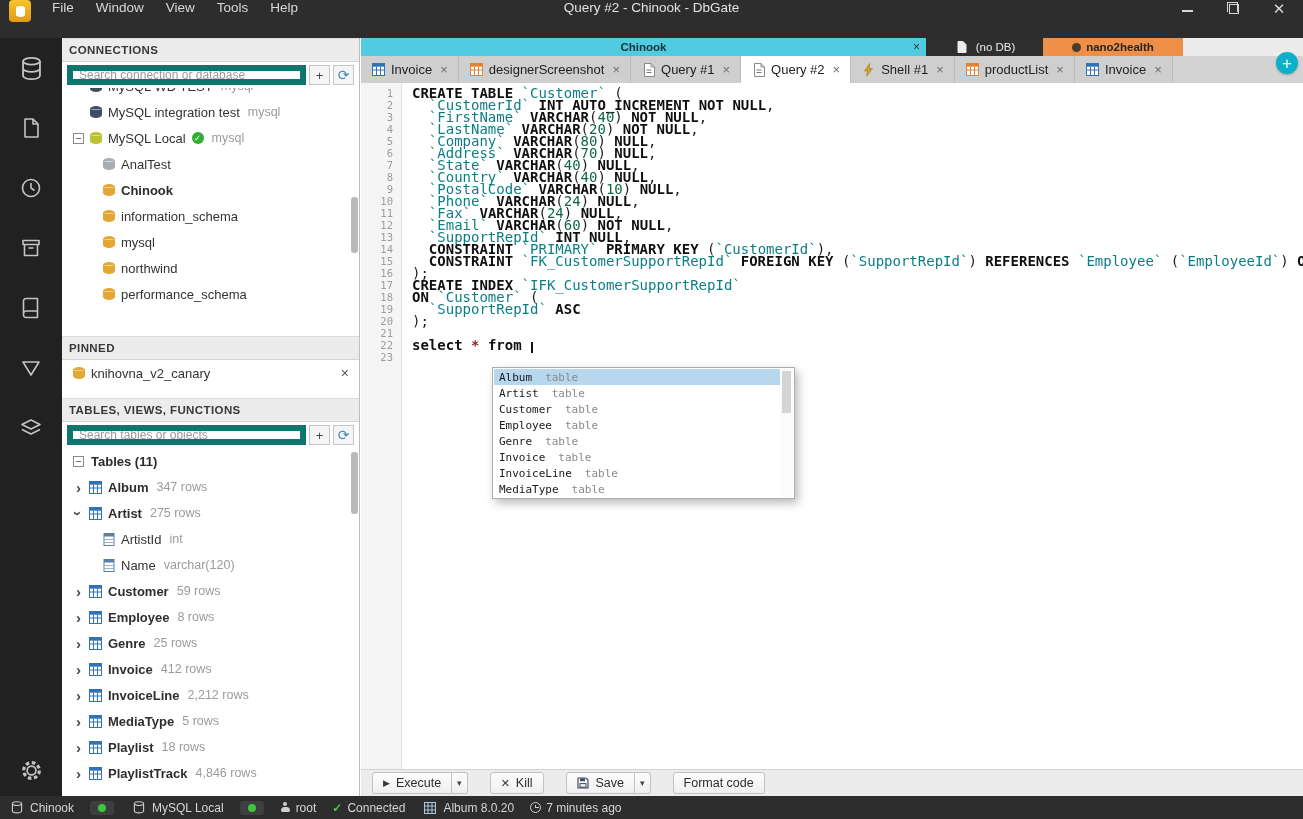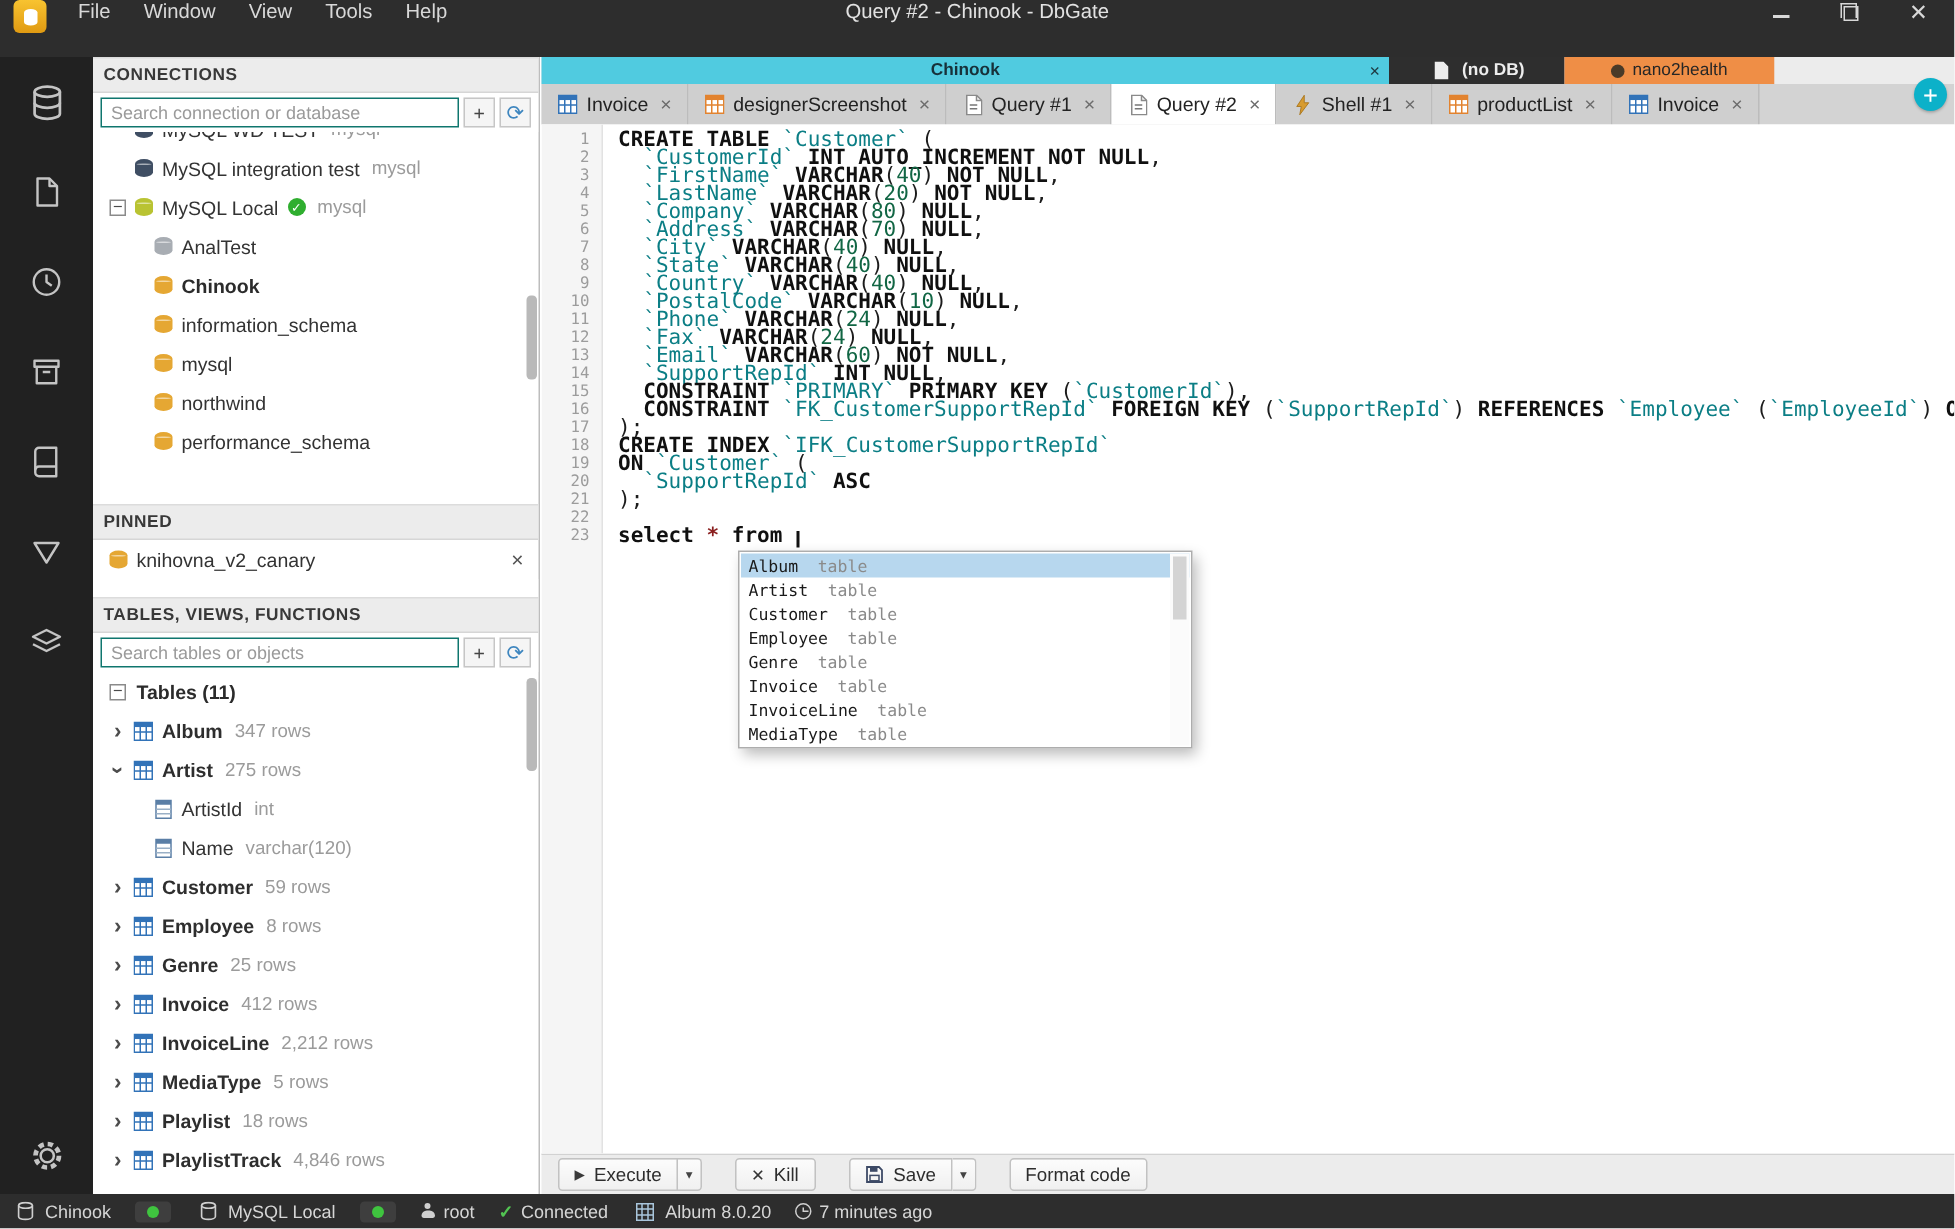--- a/index.html
+++ b/index.html
@@ -23,21 +23,21 @@
 
 
 .iconstrip{position:absolute;left:0;top:38px;width:62px;height:758px;background:#212121;display:flex;flex-direction:column;align-items:center;z-index:10}
 .strip-icon{width:62px;height:60px;display:flex;align-items:center;justify-content:center}
 .strip-icon.bottom{margin-top:auto;height:52px}
 
 
 .leftpanel{position:absolute;left:62px;top:38px;width:298px;height:758px;background:#fff;border-right:1px solid #bdbdbd;display:flex;flex-direction:column;overflow:hidden;z-index:5}
 .section-header{height:24px;flex:0 0 auto;background:#ececec;border-top:1px solid #dcdcdc;border-bottom:1px solid #d6d6d6;display:flex;align-items:center;padding:0 7px;font-size:11.5px;font-weight:bold;color:#383838;letter-spacing:.4px}
 .searchrow{height:26px;flex:0 0 auto;display:flex;align-items:center;padding:0 5px;gap:3px;background:#fff}
-.searchrow input{flex:1;height:20px;border:1px solid #0f766e;font:12px "Liberation Sans",sans-serif;padding:0 6px;color:#333;min-width:0;outline:none}
+.searchrow input{flex:1;height:20px;border:6px solid #0f766e;font:12px "Liberation Sans",sans-serif;padding:0 6px;color:#333;min-width:0;outline:none}
 .searchrow input::placeholder{color:#9a9a9a}
 .sbtn{width:21px;height:20px;flex:0 0 auto;border:1px solid #c6c6c6;background:#f5f5f5;font-size:13px;color:#444;display:flex;align-items:center;justify-content:center;cursor:pointer}
 .sbtn.refresh{color:#3e86bf;font-size:14px}
 .connlist{height:248px;flex:0 0 auto;overflow:hidden;position:relative}
 .treelist{flex:1;overflow:hidden;position:relative}
 .row{height:26px;display:flex;align-items:center;font-size:13px;color:#333;padding-left:8px;white-space:nowrap}
 .row.cliptop{margin-top:-15px}
 .row.indent1{padding-left:38px}
 .slot{width:17px;flex:0 0 auto;display:flex;justify-content:center;align-items:center}
 .ic{width:17px;flex:0 0 auto;display:inline-flex;justify-content:center;align-items:center}
@@ -54,22 +54,22 @@
 .row .close{margin-left:auto;margin-right:10px;color:#555;font-size:14px;cursor:pointer}
 .spacer{height:12px;flex:0 0 auto;background:#fff}
 .vthumb{position:absolute;right:1px;width:7px;background:#b9b9b9;border-radius:3px;z-index:3}
 .dotdark{width:9px;height:9px;border-radius:50%;background:#4a3a28;display:inline-block}
 
 
 .main{position:absolute;left:361px;top:38px;width:942px;height:758px;display:flex;flex-direction:column;background:#fff}
 .groupbar{height:18px;flex:0 0 auto;display:flex;background:#e4e4e4;font-size:11.5px}
 .seg{display:flex;align-items:center;justify-content:center;position:relative;gap:5px;font-weight:bold}
 .seg.cyan{background:#50cbe0;color:#17313a;width:565px}
-.seg.dark{background:#2e2e2e;color:#ededed;width:117px;font-weight:bold}
-.seg.orange{background:#ef8e46;color:#262626;width:140px;font-weight:normal}
+.seg.dark{background:#2e2e2e;color:#ededed;width:117px;font-weight:normal}
+.seg.orange{background:#ef8e46;color:#262626;width:140px;font-weight:bold}
 .seg.rest{flex:1;background:#ececec}
 .segx{position:absolute;right:6px;color:#1e3a42;font-size:12px;font-weight:normal;cursor:pointer}
 .tabsbar{height:27px;flex:0 0 auto;background:#d3d3d3;display:flex;overflow:hidden}
 .tab{display:flex;align-items:center;padding:0 10px;border-right:1px solid #bcbcbc;font-size:13px;color:#222;background:#cfcfcf;flex:0 0 auto;cursor:pointer}
 .tab.active{background:#fff}
 .tab .ic{width:15px;margin-right:5px}
 .tab .tx{color:#6c6c6c;font-size:13px;margin-left:8px}
 .newtab{position:absolute;right:5px;top:14px;width:22px;height:22px;border-radius:50%;background:#0cb1c9;color:#fff;font-size:17px;line-height:1;display:flex;align-items:center;justify-content:center;z-index:9;cursor:pointer;box-shadow:0 1px 2px rgba(0,0,0,.25)}
 
 
@@ -583,21 +583,20 @@
           <div class="ln">22</div>
           <div class="ln">23</div>
         </div>
       <div class="code" id="code">
           <div class="cl"><span class="tk-kw">CREATE</span> <span class="tk-kw">TABLE</span> <span class="tk-id">`Customer`</span> ( </div>
           <div class="cl">  <span class="tk-id">`CustomerId`</span> <span class="tk-kw">INT</span> <span class="tk-kw">AUTO_INCREMENT</span> <span class="tk-kw">NOT</span> <span class="tk-kw">NULL</span>,</div>
           <div class="cl">  <span class="tk-id">`FirstName`</span> <span class="tk-kw">VARCHAR</span>(<span class="tk-num">40</span>) <span class="tk-kw">NOT</span> <span class="tk-kw">NULL</span>,</div>
           <div class="cl">  <span class="tk-id">`LastName`</span> <span class="tk-kw">VARCHAR</span>(<span class="tk-num">20</span>) <span class="tk-kw">NOT</span> <span class="tk-kw">NULL</span>,</div>
           <div class="cl">  <span class="tk-id">`Company`</span> <span class="tk-kw">VARCHAR</span>(<span class="tk-num">80</span>) <span class="tk-kw">NULL</span>,</div>
           <div class="cl">  <span class="tk-id">`Address`</span> <span class="tk-kw">VARCHAR</span>(<span class="tk-num">70</span>) <span class="tk-kw">NULL</span>,</div>
-          <div class="cl">  <span class="tk-id">`City`</span> <span class="tk-kw">VARCHAR</span>(<span class="tk-num">40</span>) <span class="tk-kw">NULL</span>,</div>
           <div class="cl">  <span class="tk-id">`State`</span> <span class="tk-kw">VARCHAR</span>(<span class="tk-num">40</span>) <span class="tk-kw">NULL</span>,</div>
           <div class="cl">  <span class="tk-id">`Country`</span> <span class="tk-kw">VARCHAR</span>(<span class="tk-num">40</span>) <span class="tk-kw">NULL</span>,</div>
           <div class="cl">  <span class="tk-id">`PostalCode`</span> <span class="tk-kw">VARCHAR</span>(<span class="tk-num">10</span>) <span class="tk-kw">NULL</span>,</div>
           <div class="cl">  <span class="tk-id">`Phone`</span> <span class="tk-kw">VARCHAR</span>(<span class="tk-num">24</span>) <span class="tk-kw">NULL</span>,</div>
           <div class="cl">  <span class="tk-id">`Fax`</span> <span class="tk-kw">VARCHAR</span>(<span class="tk-num">24</span>) <span class="tk-kw">NULL</span>,</div>
           <div class="cl">  <span class="tk-id">`Email`</span> <span class="tk-kw">VARCHAR</span>(<span class="tk-num">60</span>) <span class="tk-kw">NOT</span> <span class="tk-kw">NULL</span>,</div>
           <div class="cl">  <span class="tk-id">`SupportRepId`</span> <span class="tk-kw">INT</span> <span class="tk-kw">NULL</span>,</div>
           <div class="cl">  <span class="tk-kw">CONSTRAINT</span> <span class="tk-id">`PRIMARY`</span> <span class="tk-kw">PRIMARY</span> <span class="tk-kw">KEY</span> (<span class="tk-id">`CustomerId`</span>),</div>
           <div class="cl">  <span class="tk-kw">CONSTRAINT</span> <span class="tk-id">`FK_CustomerSupportRepId`</span> <span class="tk-kw">FOREIGN</span> <span class="tk-kw">KEY</span> (<span class="tk-id">`SupportRepId`</span>) <span class="tk-kw">REFERENCES</span> <span class="tk-id">`Employee`</span> (<span class="tk-id">`EmployeeId`</span>) <span class="tk-kw">ON</span> <span class="tk-kw">DELETE</span> <span class="tk-kw">NO</span> <span class="tk-kw">ACTION</span> <span class="tk-kw">ON</span> <span class="tk-kw">UPDATE</span> <span class="tk-kw">NO</span> </div>
           <div class="cl">);</div>

